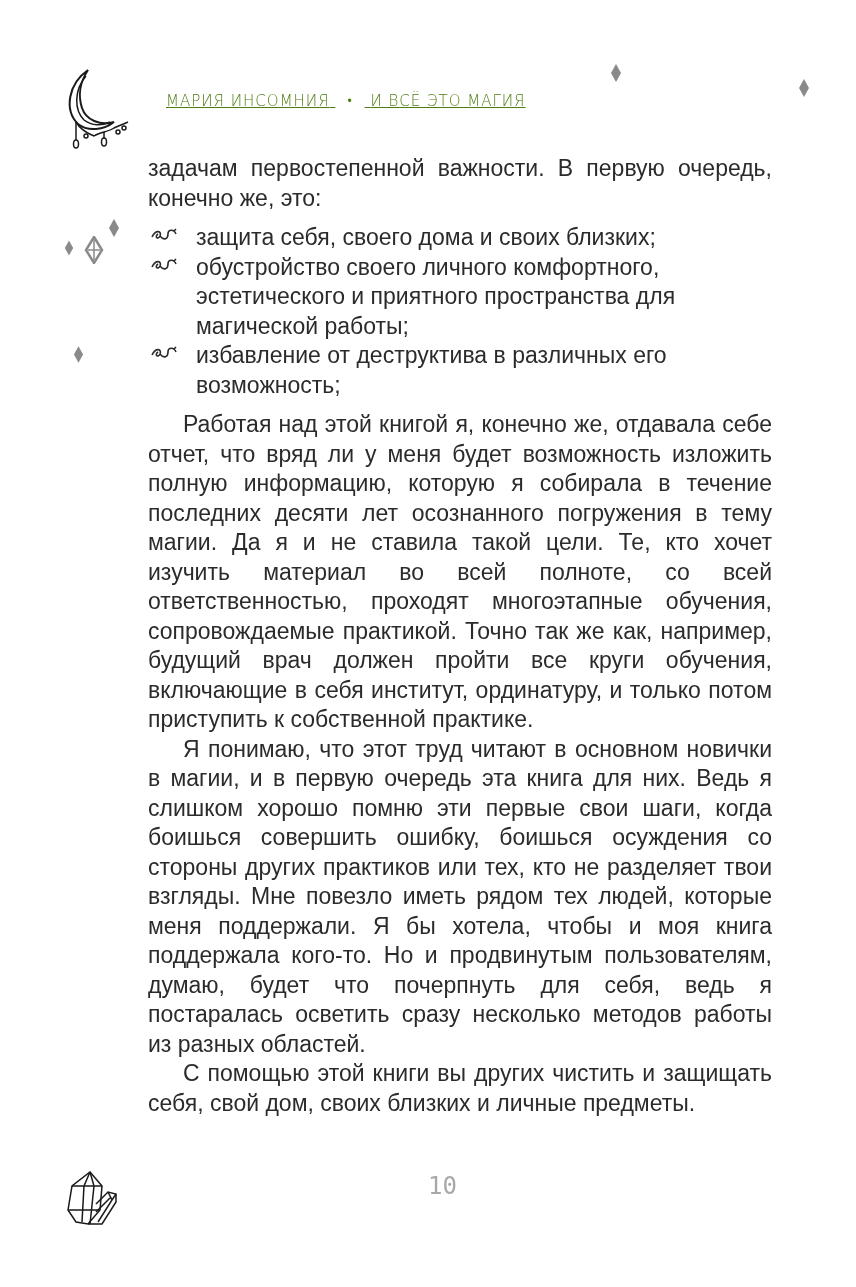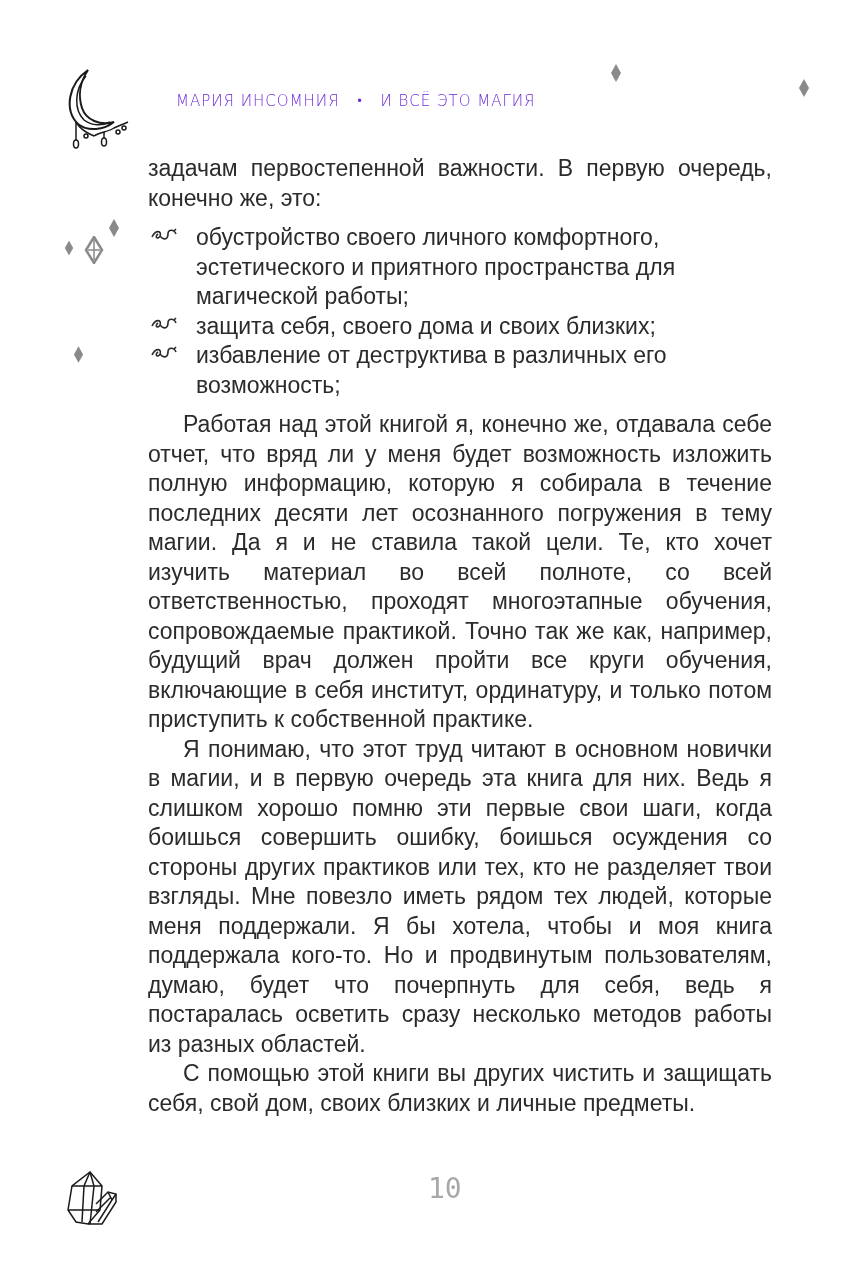--- a/index.html
+++ b/index.html
@@ -1,31 +1,31 @@
 <!DOCTYPE html>
 <html><head>
 <meta charset="utf-8">
 <style>
   html, body { margin: 0; padding: 0; background: #ffffff; }
   body { width: 856px; height: 1287px; position: relative; overflow: hidden;
          font-family: "Liberation Sans", "DejaVu Sans", sans-serif; color: #2a2a2a; }
-  .header { position: absolute; left: 176px; top: 92px; font-size: 15px; letter-spacing: 1px;
-            color: #6d28d9; font-family: "DejaVu Sans", sans-serif; font-weight: 200; white-space: nowrap; }
+  .header { position: absolute; left: 166px; top: 92px; font-size: 15px; letter-spacing: 1px;
+            color: #4d7c0f; font-family: "DejaVu Sans", sans-serif; font-weight: 200; white-space: nowrap; text-decoration: underline; }
   .header .dot { display: inline-block; margin: 0 12px; font-size: 12px; vertical-align: 1px; }
   .moon { position: absolute; left: 64px; top: 66px; width: 72px; height: 90px; }
   .crystal { position: absolute; left: 62px; top: 1170px; width: 58px; height: 58px; }
   .diamond { position: absolute; }
   .body { position: absolute; left: 148px; top: 154px; width: 624px;
           font-size: 23px; line-height: 29.5px; text-align: justify; color: #2b2b2b; }
   .body p { margin: 0; }
   .indent { text-indent: 35px; }
   ul.bullets { list-style: none; margin: 10px 0 10px 0; padding: 0 0 0 48px; }
   ul.bullets li { position: relative; text-align: left; }
   ul.bullets li .mark { position: absolute; left: -46px; top: 2px; width: 28px; height: 20px; }
-  .pagenum { position: absolute; left: 428px; top: 1172px; font-size: 28px; color: #a8a8a8;
+  .pagenum { position: absolute; left: 428px; top: 1172px; font-size: 24px; color: #a8a8a8;
              font-family: "DejaVu Sans Mono", monospace; font-weight: 200; }
 </style>
 </head>
 <body>
 
 <svg class="moon" viewBox="0 0 72 90">
   <path d="M24 4 C4 18 0 44 14 58 C24 66 40 64 50 56 C36 60 22 54 18 42 C14 30 16 16 24 4 Z" fill="none" stroke="#1a1a1a" stroke-width="2"></path>
   <path d="M22 10 C10 24 10 44 20 54 C28 60 38 60 46 56" fill="none" stroke="#1a1a1a" stroke-width="1.5"></path>
   <path d="M12 56 C18 66 26 68 30 70 C36 66 44 66 50 62 C54 60 60 58 64 56" fill="none" stroke="#1a1a1a" stroke-width="1.5"></path>
   <line x1="12" y1="56" x2="12" y2="74" stroke="#1a1a1a" stroke-width="1.5"></line>
@@ -64,27 +64,27 @@
     <path d="M6 0 L11 9 L6 18 L1 9 Z" fill="#8a8a8a"></path>
   </svg>
 
 <div class="body">
   <p>задачам первостепенной важности. В первую очередь, конечно же, это:</p>
   <ul class="bullets">
     <li>
       <svg class="mark" viewBox="0 0 28 20">
           <path d="M2 12 C6 4 12 6 10 11 C8 15 4 12 8 9 M10 11 C14 16 18 14 18 9 M18 9 C18 4 24 4 26 9 M24 6 L26 4" fill="none" stroke="#2a2a2a" stroke-width="1.6"></path>
         </svg>
-      <span>обустройство своего личного комфортного, эстетического и приятного пространства для магической работы;</span>
+      <span>защита себя, своего дома и своих близких;</span>
     </li>
     <li>
       <svg class="mark" viewBox="0 0 28 20">
           <path d="M2 12 C6 4 12 6 10 11 C8 15 4 12 8 9 M10 11 C14 16 18 14 18 9 M18 9 C18 4 24 4 26 9 M24 6 L26 4" fill="none" stroke="#2a2a2a" stroke-width="1.6"></path>
         </svg>
-      <span>защита себя, своего дома и своих близких;</span>
+      <span>обустройство своего личного комфортного, эстетического и приятного пространства для магической работы;</span>
     </li>
     <li>
       <svg class="mark" viewBox="0 0 28 20">
           <path d="M2 12 C6 4 12 6 10 11 C8 15 4 12 8 9 M10 11 C14 16 18 14 18 9 M18 9 C18 4 24 4 26 9 M24 6 L26 4" fill="none" stroke="#2a2a2a" stroke-width="1.6"></path>
         </svg>
       <span>избавление от деструктива в различных его возможность;</span>
     </li>
   </ul>
   <p class="indent">Работая над этой книгой я, конечно же, отдавала себе отчет, что вряд ли у меня будет возможность изложить полную информацию, которую я собирала в течение последних десяти лет осознанного погружения в тему магии. Да я и не ставила такой цели. Те, кто хочет изучить материал во всей полноте, со всей ответственностью, проходят многоэтапные обучения, сопровождаемые практикой. Точно так же как, например, будущий врач должен пройти все круги обучения, включающие в себя институт, ординатуру, и только потом приступить к собственной практике.</p>
   <p class="indent">Я понимаю, что этот труд читают в основном новички в магии, и в первую очередь эта книга для них. Ведь я слишком хорошо помню эти первые свои шаги, когда боишься совершить ошибку, боишься осуждения со стороны других практиков или тех, кто не разделяет твои взгляды. Мне повезло иметь рядом тех людей, которые меня поддержали. Я бы хотела, чтобы и моя книга поддержала кого-то. Но и продвинутым пользователям, думаю, будет что почерпнуть для себя, ведь я постаралась осветить сразу несколько методов работы из разных областей.</p>

